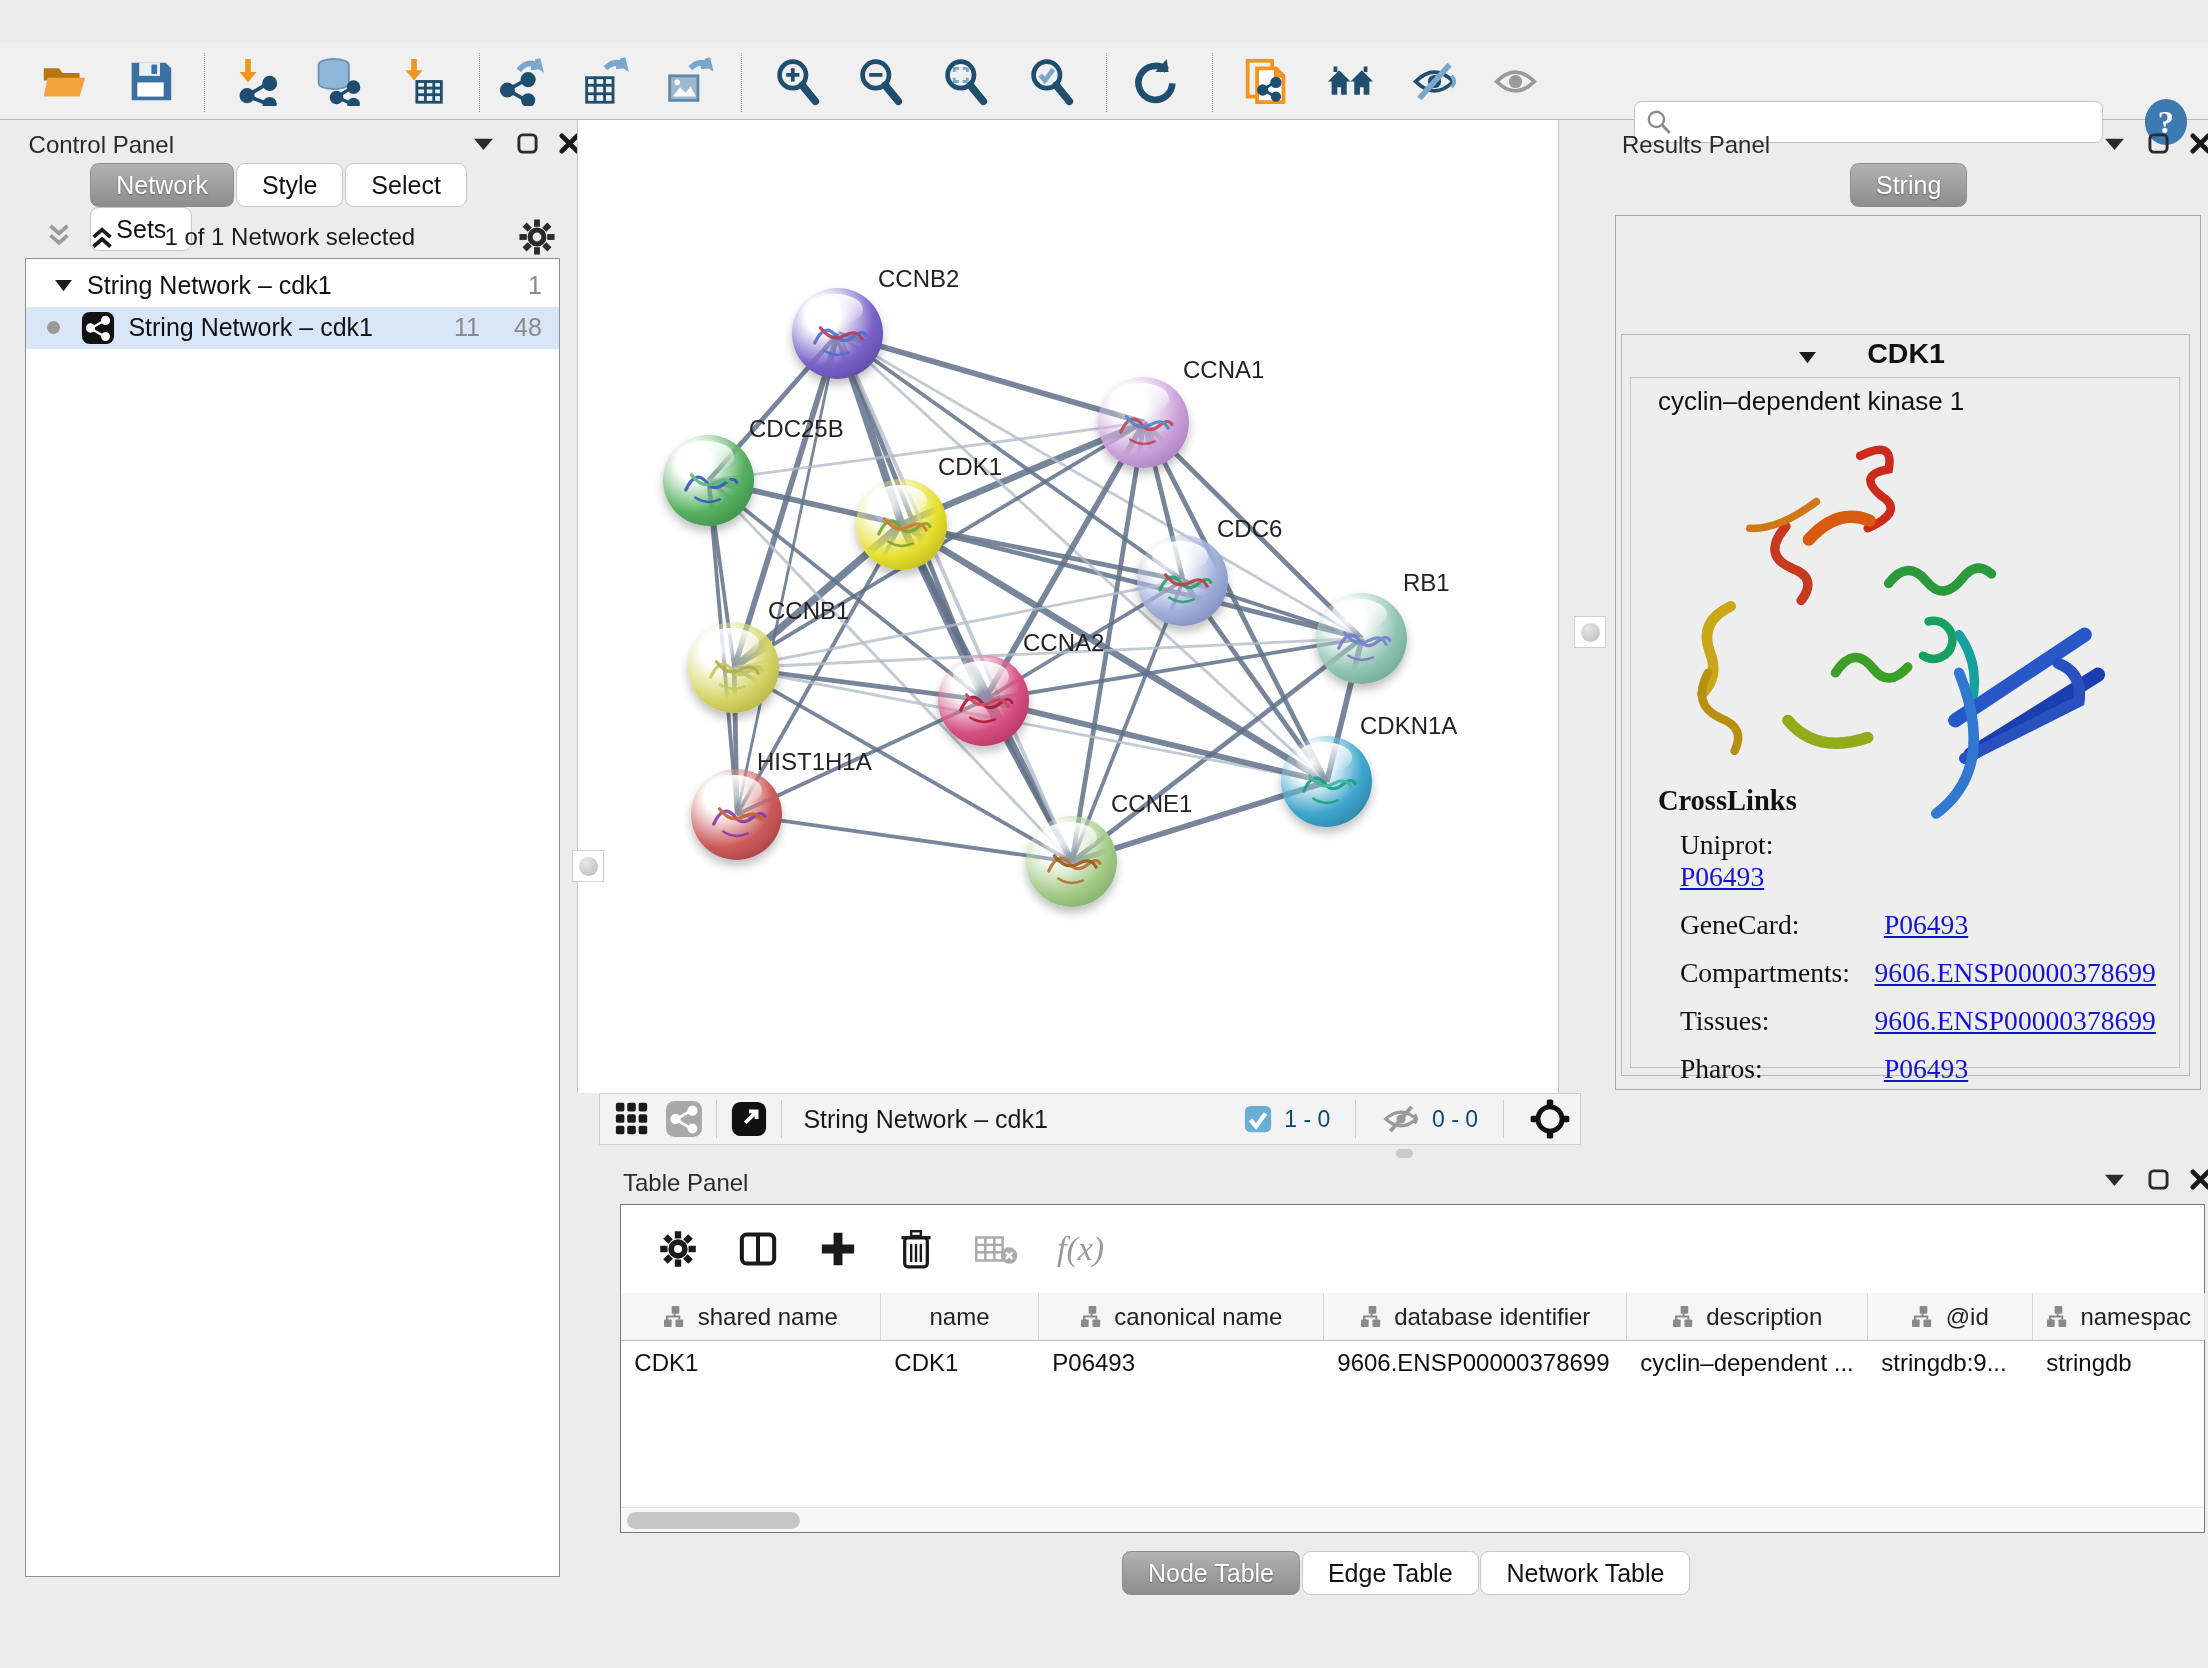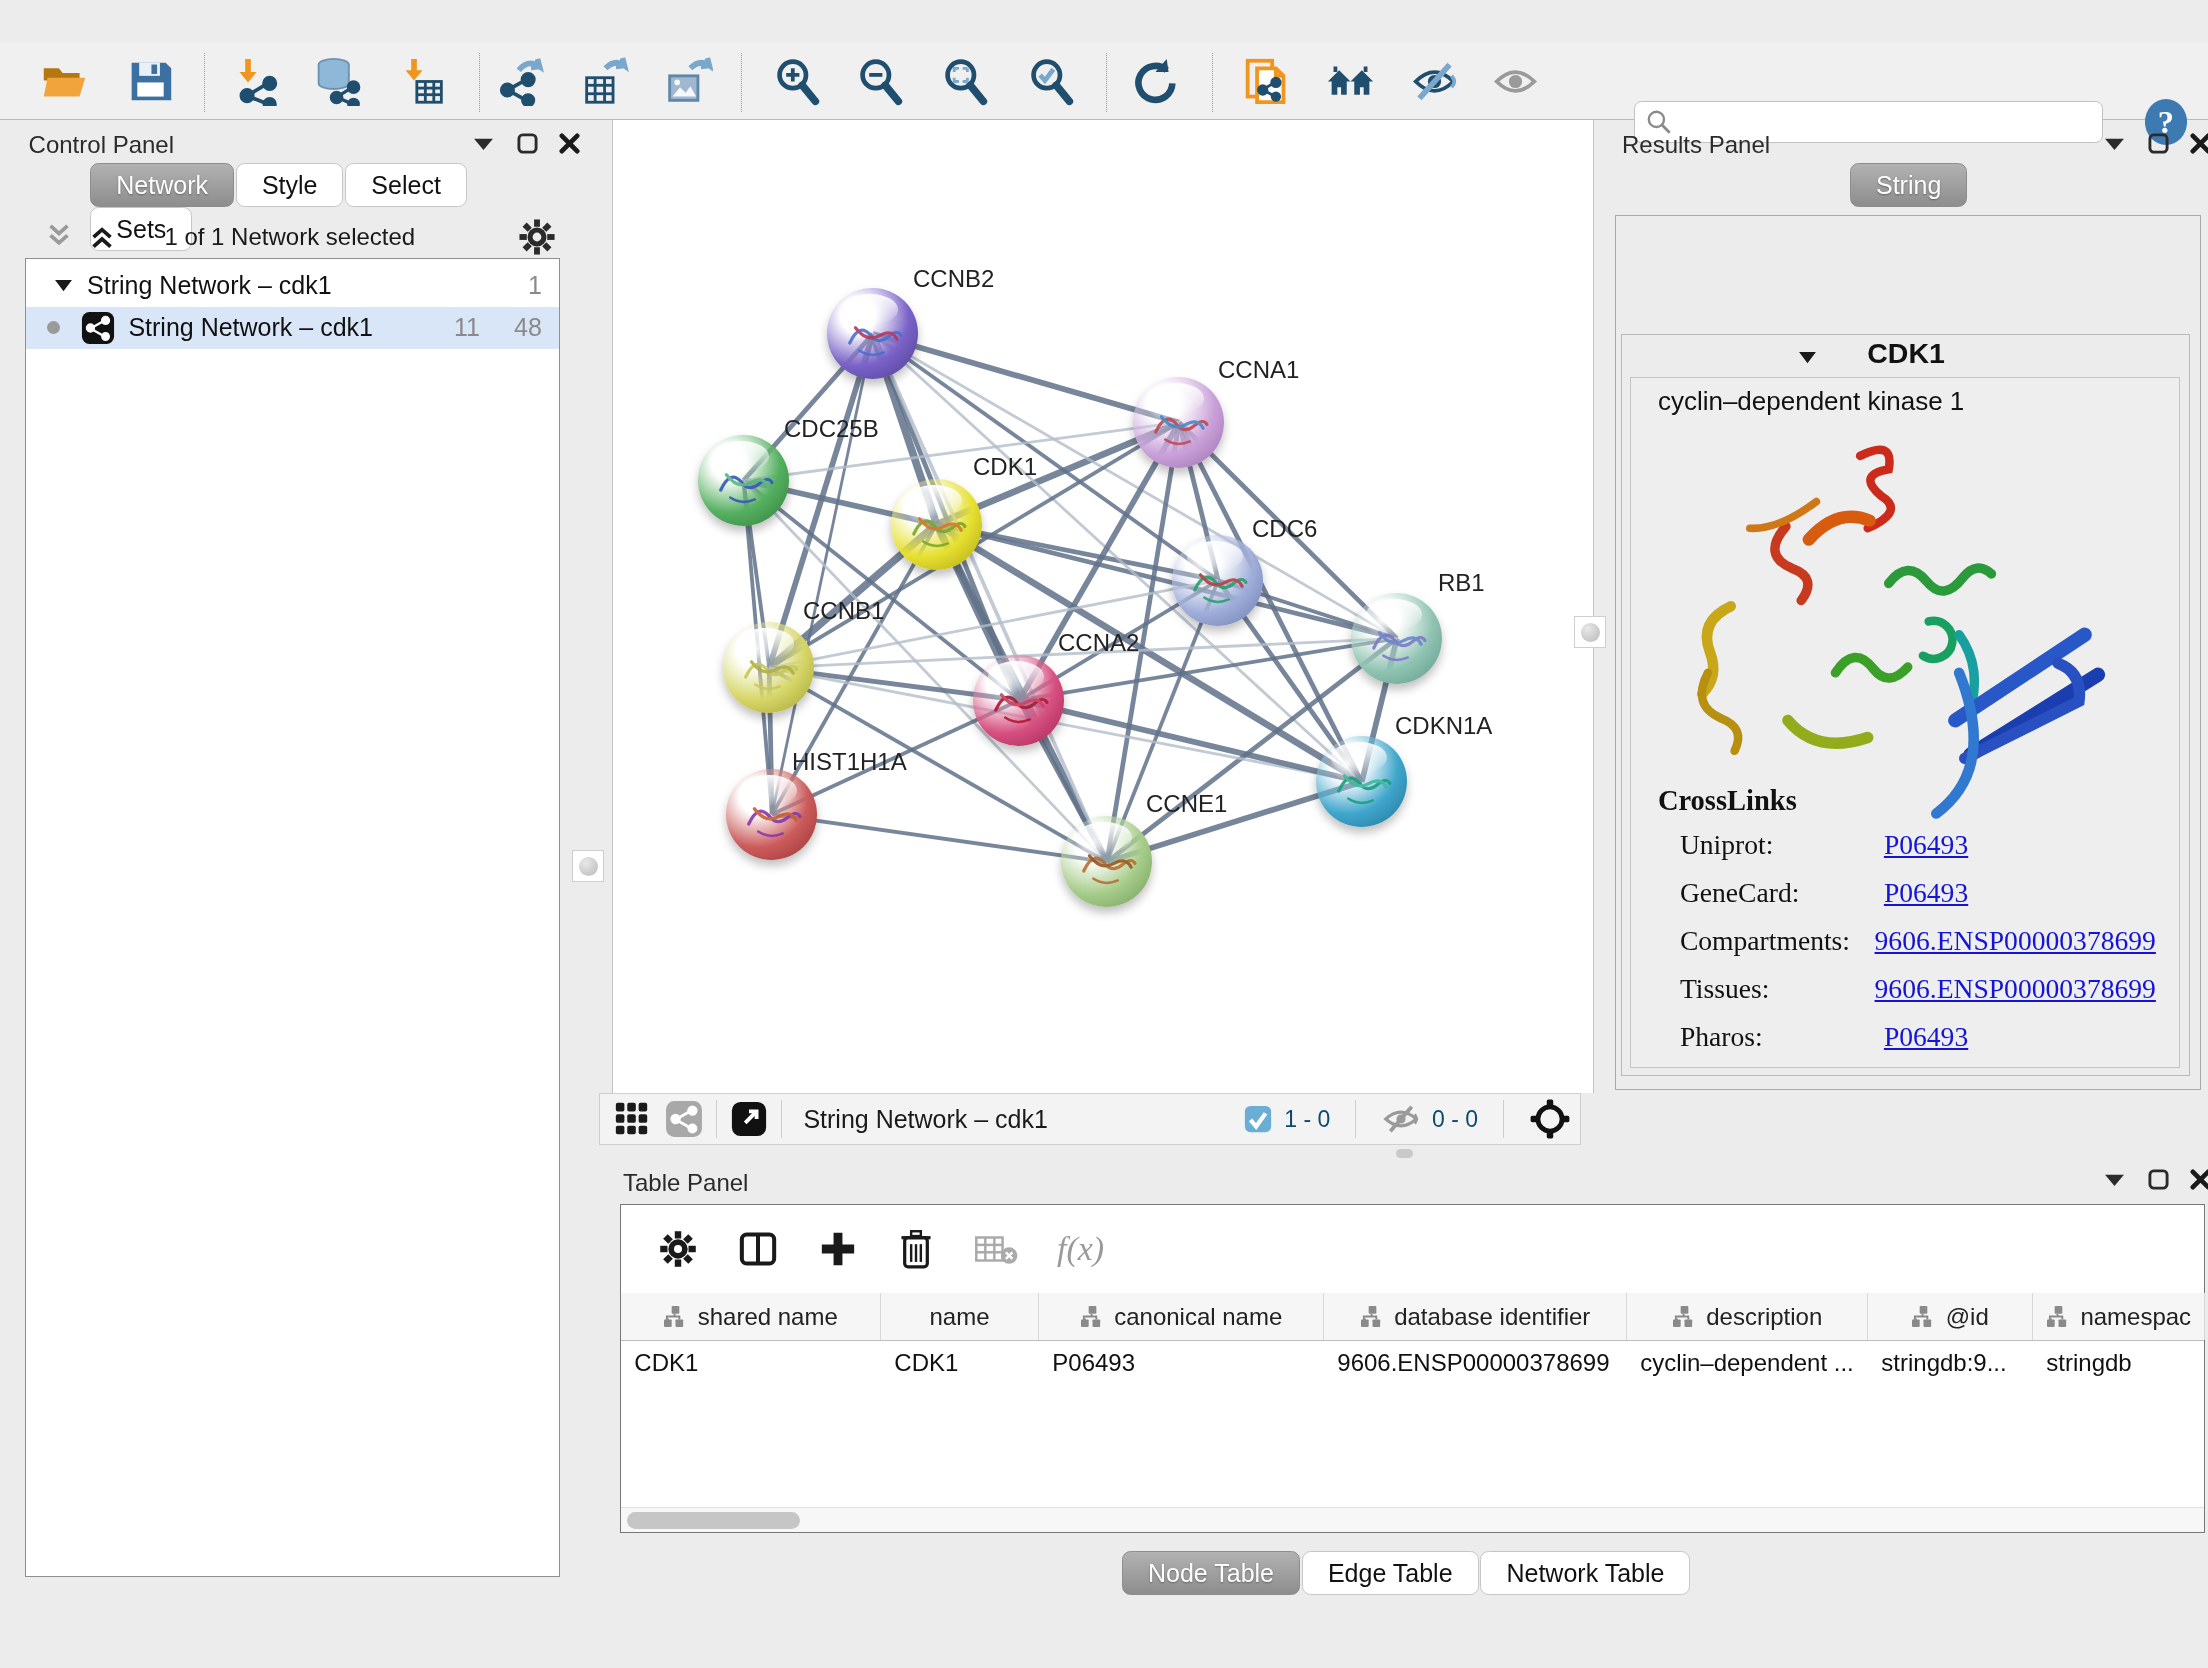--- a/index.html
+++ b/index.html
@@ -33,21 +33,21 @@
     text-shadow:0 1px 1.9px rgba(0,0,0,.35); }
 
   
   #control-panel { left:14.3px; top:123px; width:549px; height:1454px; }
   #cp-tree { left:10.5px; top:135px; width:535px; height:1319px; background:#fff; border:1.9px solid #8f8f8f; }
   .tree-row { position:relative; height:42px; display:flex; align-items:center; font-size:25px; color:#111; }
   .tree-row.selected { background:#d9e6f8; }
   .tree-num { color:#8a8a8a; font-size:25px; }
 
   
-  #network-view { left:612px; top:120px; width:982px; height:973px; background:#fff; border-left:1px solid #c4c4c4; border-right:1px solid #c4c4c4; }
+  #network-view { left:577px; top:120px; width:982px; height:973px; background:#fff; border-left:1px solid #c4c4c4; border-right:1px solid #c4c4c4; }
   #net-edges { left:0; top:0; }
   .net-node { position:absolute; width:91px; height:91px; border-radius:50%; }
   .net-node::after { content:""; position:absolute; left:16%; top:7%; width:62%; height:34%;
      border-radius:50%; background:linear-gradient(rgba(255,255,255,.95),rgba(255,255,255,0)); }
   .net-label { position:absolute; font-size:24px; color:#222; white-space:nowrap; }
   #net-bar { left:599px; top:1093px; width:982px; height:52px; background:#f3f3f3;
      border:1px solid #cfcfcf; display:flex; align-items:center; }
   .nb-sep { width:0; height:38px; border-left:1px solid #cdcdcd; margin:0 13.3px; }
   #net-bar .gray-num { color:#0c4a6e; font-size:23px; }
 
@@ -593,21 +593,21 @@
               <path d="M268,196 a20,20 0 1 1 -6,36" stroke="#18a060" stroke-width="9"></path>
               <path d="M300,210 q26,36 10,84" stroke="#18a0a0" stroke-width="10"></path>
               <path d="M296,300 L432,210" stroke="#2858c8" stroke-width="15"></path>
               <path d="M312,336 L446,252" stroke="#1a3eb0" stroke-width="15"></path>
               <path d="M404,240 q26,10 22,40 l-120,60" stroke="#2850c0" stroke-width="12"></path>
               <path d="M300,250 q40,100 -24,148" stroke="#3078d0" stroke-width="11"></path>
             </g>
           </svg>
           <div class="abs serif" style="left:27px; top:407px; font-size:28.5px; font-weight:bold; color:#111">CrossLinks</div>
           <div class="abs" id="crosslinks-rows" style="left:49px; top:451px; width:476px">
-              <div style="display: flex; margin-bottom: 16px;">
+              <div style="display: flex; margin-bottom: 16px; flex-direction: column;">
                 <span class="xlabel" style="width: 204px;">Uniprot:</span>
                 <a class="xlink" href="#">P06493</a>
               </div>
               <div style="display: flex; margin-bottom: 16px;">
                 <span class="xlabel" style="width: 204px;">GeneCard:</span>
                 <a class="xlink" href="#">P06493</a>
               </div>
               <div style="display: flex; margin-bottom: 16px;">
                 <span class="xlabel" style="width: 204px;">Compartments:</span>
                 <a class="xlink" href="#">9606.ENSP00000378699</a>

